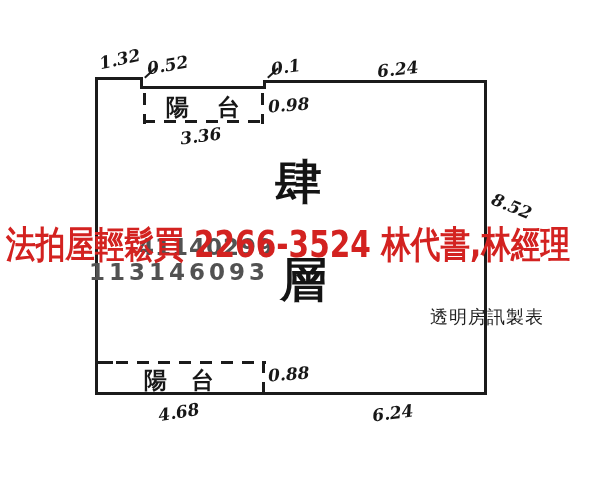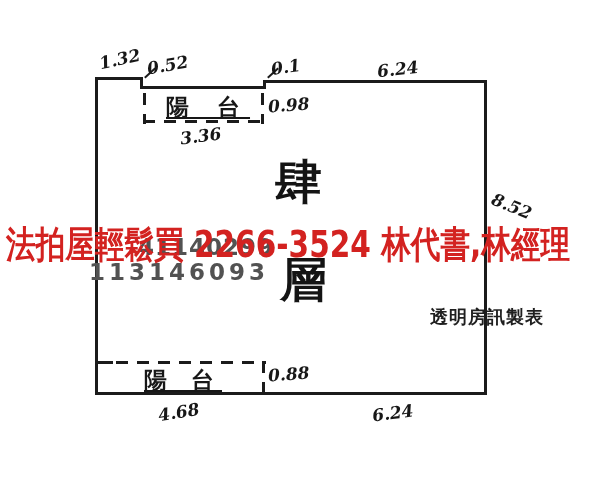--- a/index.html
+++ b/index.html
@@ -51,21 +51,20 @@
     z-index: 4;
   }
   
   .balcony-label {
     position: absolute;
     font-size: 23px;
     font-weight: bold;
     color: #171717;
     white-space: nowrap;
     z-index: 4;
-    text-decoration: underline;
   }
   .floor-char {
     position: absolute;
     font-size: 47px;
     font-weight: bold;
     color: #141414;
     line-height: 1;
     z-index: 4;
   }
   
@@ -81,21 +80,20 @@
   
   .maker {
     position: absolute;
     left: 430px;
     top: 305px;
     font-size: 18px;
     color: #1f1f1f;
     letter-spacing: 1px;
     white-space: nowrap;
     z-index: 6;
-    font-weight: bold;
   }
   
   .ad-overlay {
     position: absolute;
     left: 6px;
     top: 224px;
     font-size: 37px;
     font-weight: bold;
     color: #d32220;
     white-space: nowrap;

